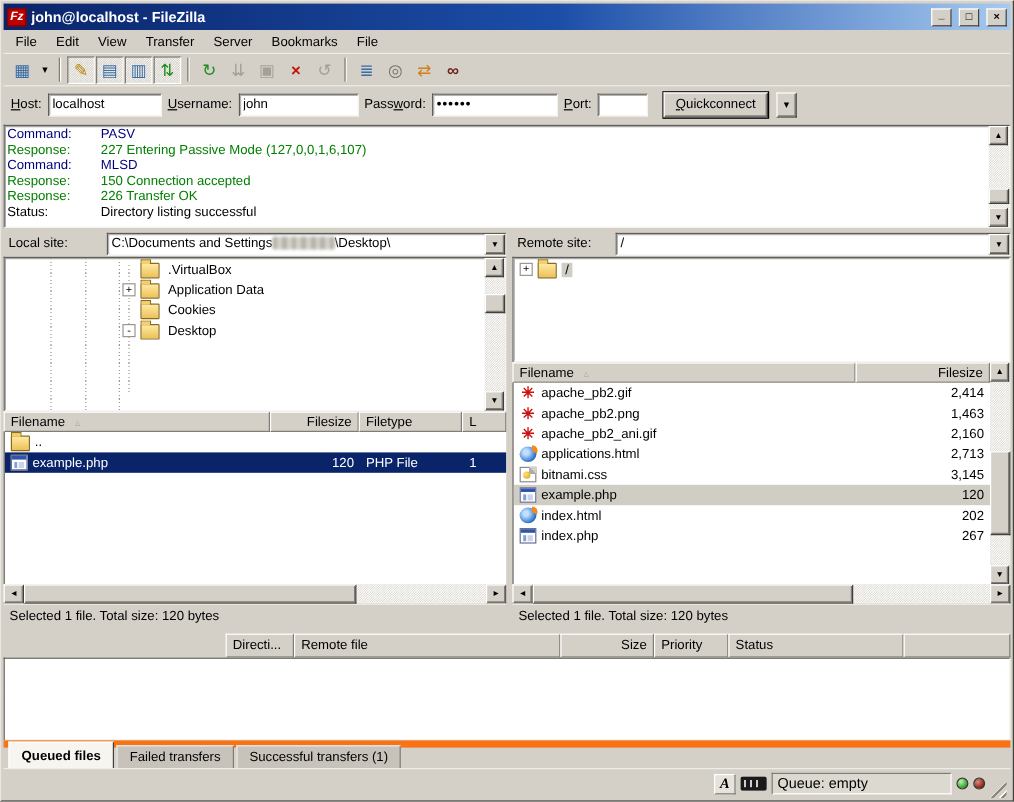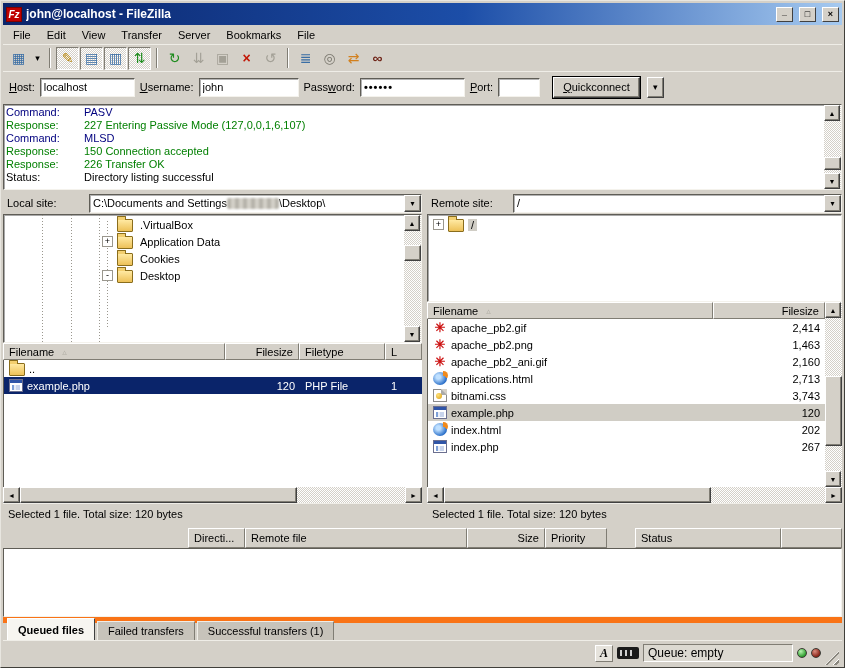--- a/index.html
+++ b/index.html
@@ -148,21 +148,21 @@
   .lc1{width:222px;flex:0 0 222px;} .lc2{width:74px;flex:0 0 74px;} .lc3{width:86px;flex:0 0 86px;} .lc4{flex:1;}
   
   .rc1{width:286px;flex:0 0 286px;} .rc2{flex:1;}
 
   .statusline{height:20px;flex:0 0 20px;display:flex;align-items:center;padding:0 5px;
     border-top:1px solid #efede7;background:var(--face);white-space:nowrap;overflow:hidden;}
 
   
   .queuehead{height:20px;flex:0 0 20px;display:flex;margin-top:5px;}
   .qc1{width:185px;flex:0 0 185px;margin-top:46px;} .qc2{width:57px;flex:0 0 57px;} .qc3{width:222px;flex:0 0 222px;}
-  .qc4{width:78px;flex:0 0 78px;} .qc5{width:62px;flex:0 0 62px;} .qc6{width:146px;flex:0 0 146px;margin-left:28px;} .qc7{flex:1;}
+  .qc4{width:78px;flex:0 0 78px;} .qc5{width:62px;flex:0 0 62px;} .qc6{width:146px;flex:0 0 146px;} .qc7{flex:1;}
   .queuebody{flex:1;background:#fff;border:1px solid;border-color:#5f5d56 #f4f2ec #f4f2ec #5f5d56;}
   .tabsbar{height:23px;flex:0 0 23px;display:flex;align-items:flex-end;padding-left:4px;gap:2px;
     background:var(--face);border-top:6px solid #f97316;}
   .tab{height:19px;display:flex;align-items:center;padding:0 10px;background:#c7c3ba;
     border:1px solid;border-color:#efede7 var(--sh) var(--sh) #efede7;border-bottom:none;cursor:default;}
   .tab.active{height:22px;background:#f7f5f0;font-weight:bold;
     border-color:var(--hi) var(--dk) transparent var(--hi);}
 
   
   .statusbar{height:25px;flex:0 0 25px;display:flex;align-items:center;justify-content:flex-end;gap:4px;
@@ -460,21 +460,21 @@
                   <span class="fi fi-ff"></span>
                   <span>applications.html</span>
                 </span>
               <span class="cell rc2 num">2,713</span>
             </div>
             <div class="lrow">
               <span class="cell rc1">
                   <span class="fi fi-css"></span>
                   <span>bitnami.css</span>
                 </span>
-              <span class="cell rc2 num">3,743</span>
+              <span class="cell rc2 num">3,145</span>
             </div>
             <div class="lrow sel-gray">
               <span class="cell rc1">
                   <span class="fi fi-window"></span>
                   <span>example.php</span>
                 </span>
               <span class="cell rc2 num">120</span>
             </div>
             <div class="lrow">
               <span class="cell rc1">

